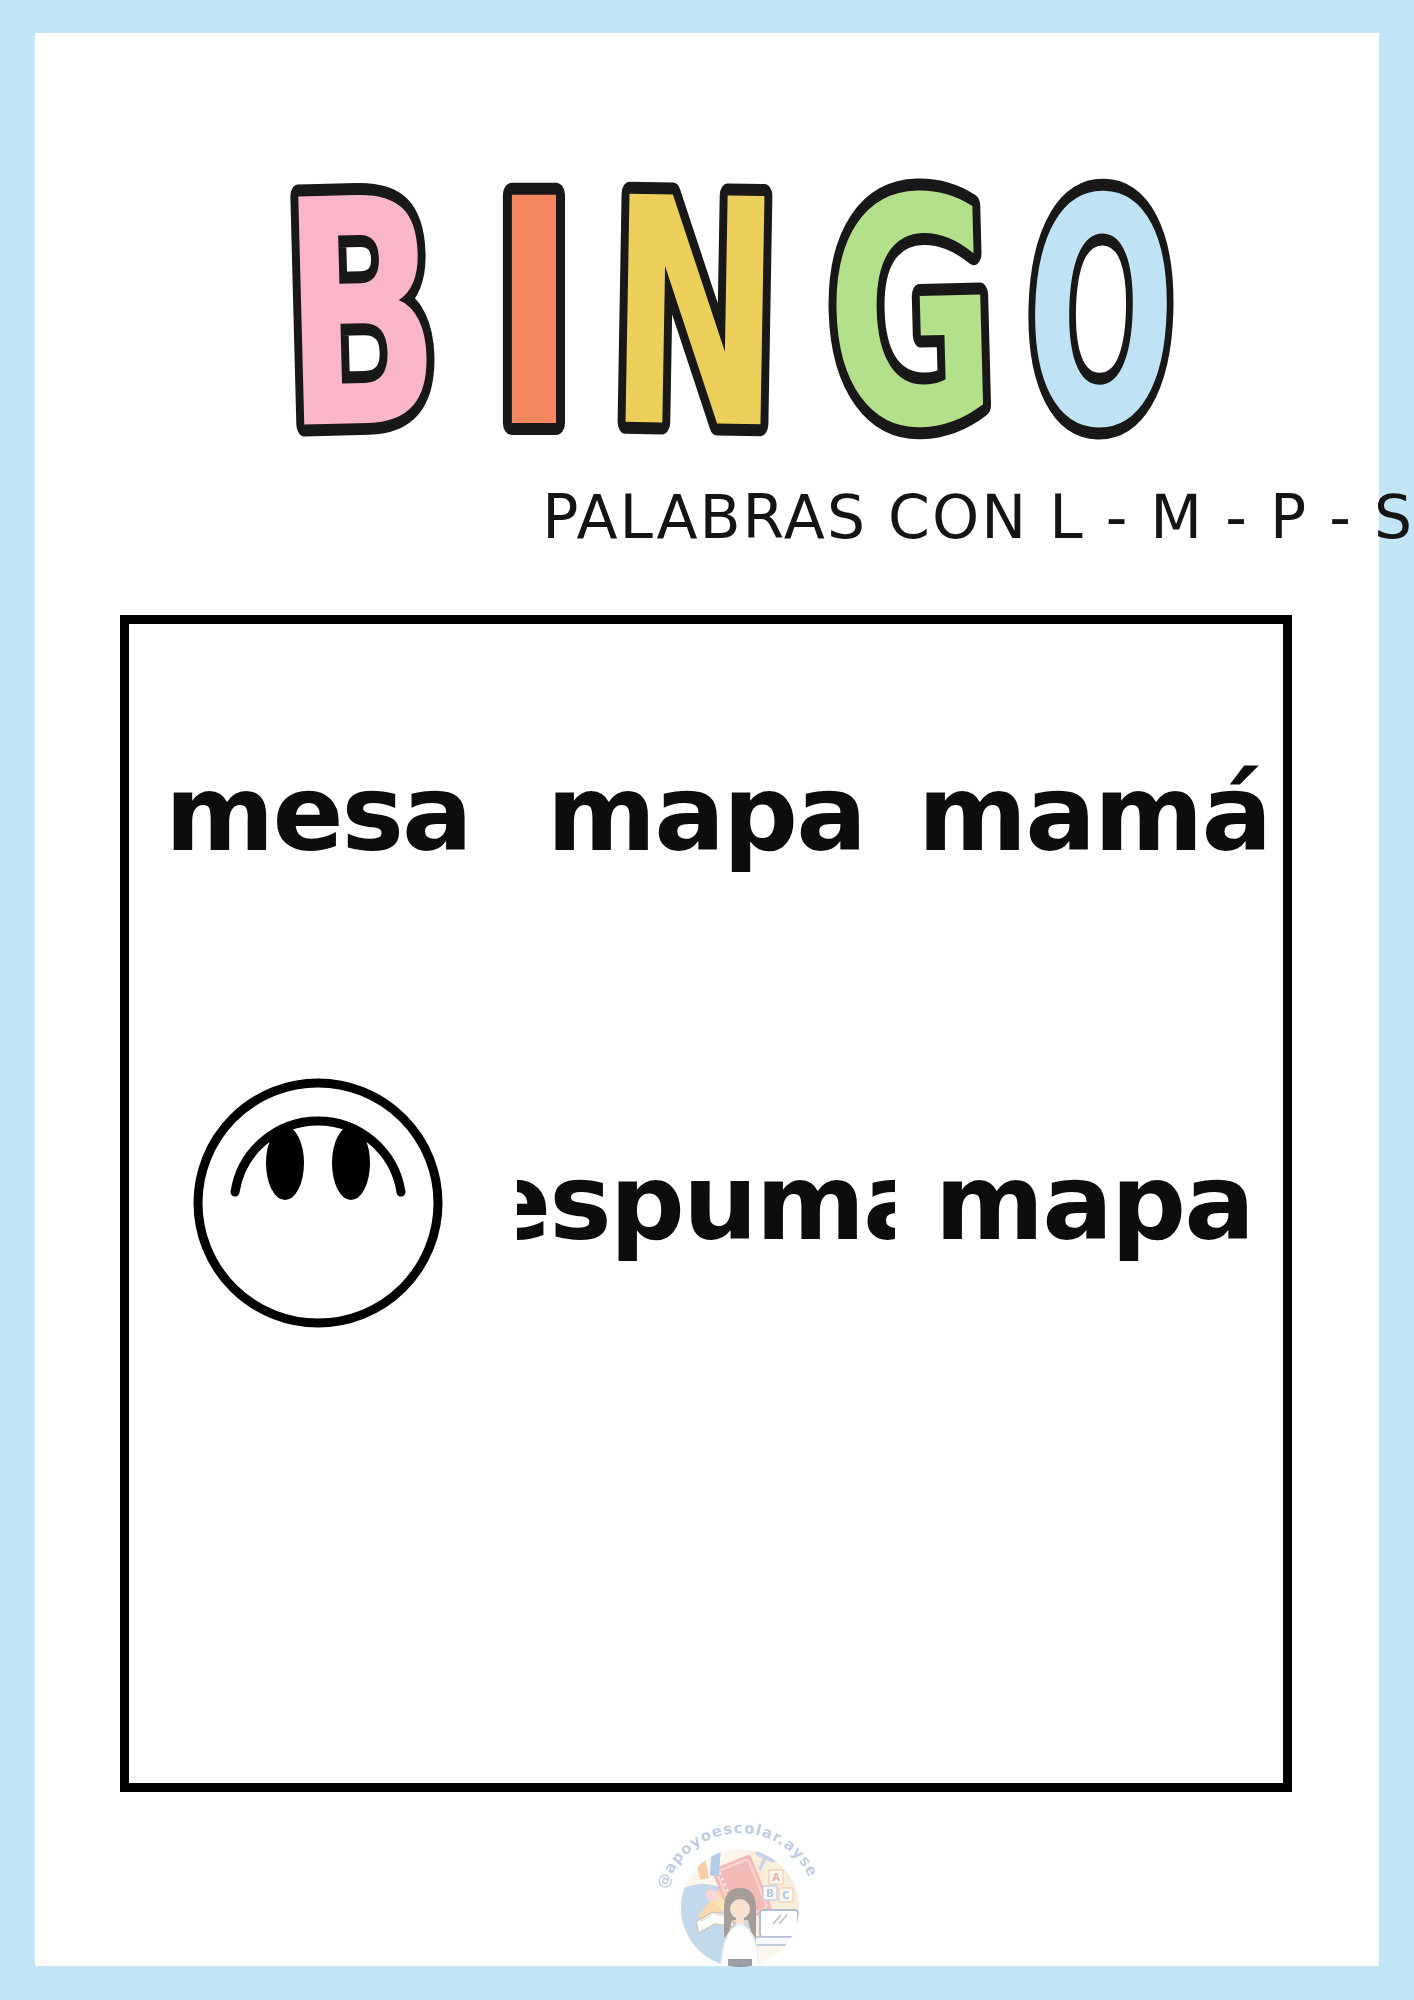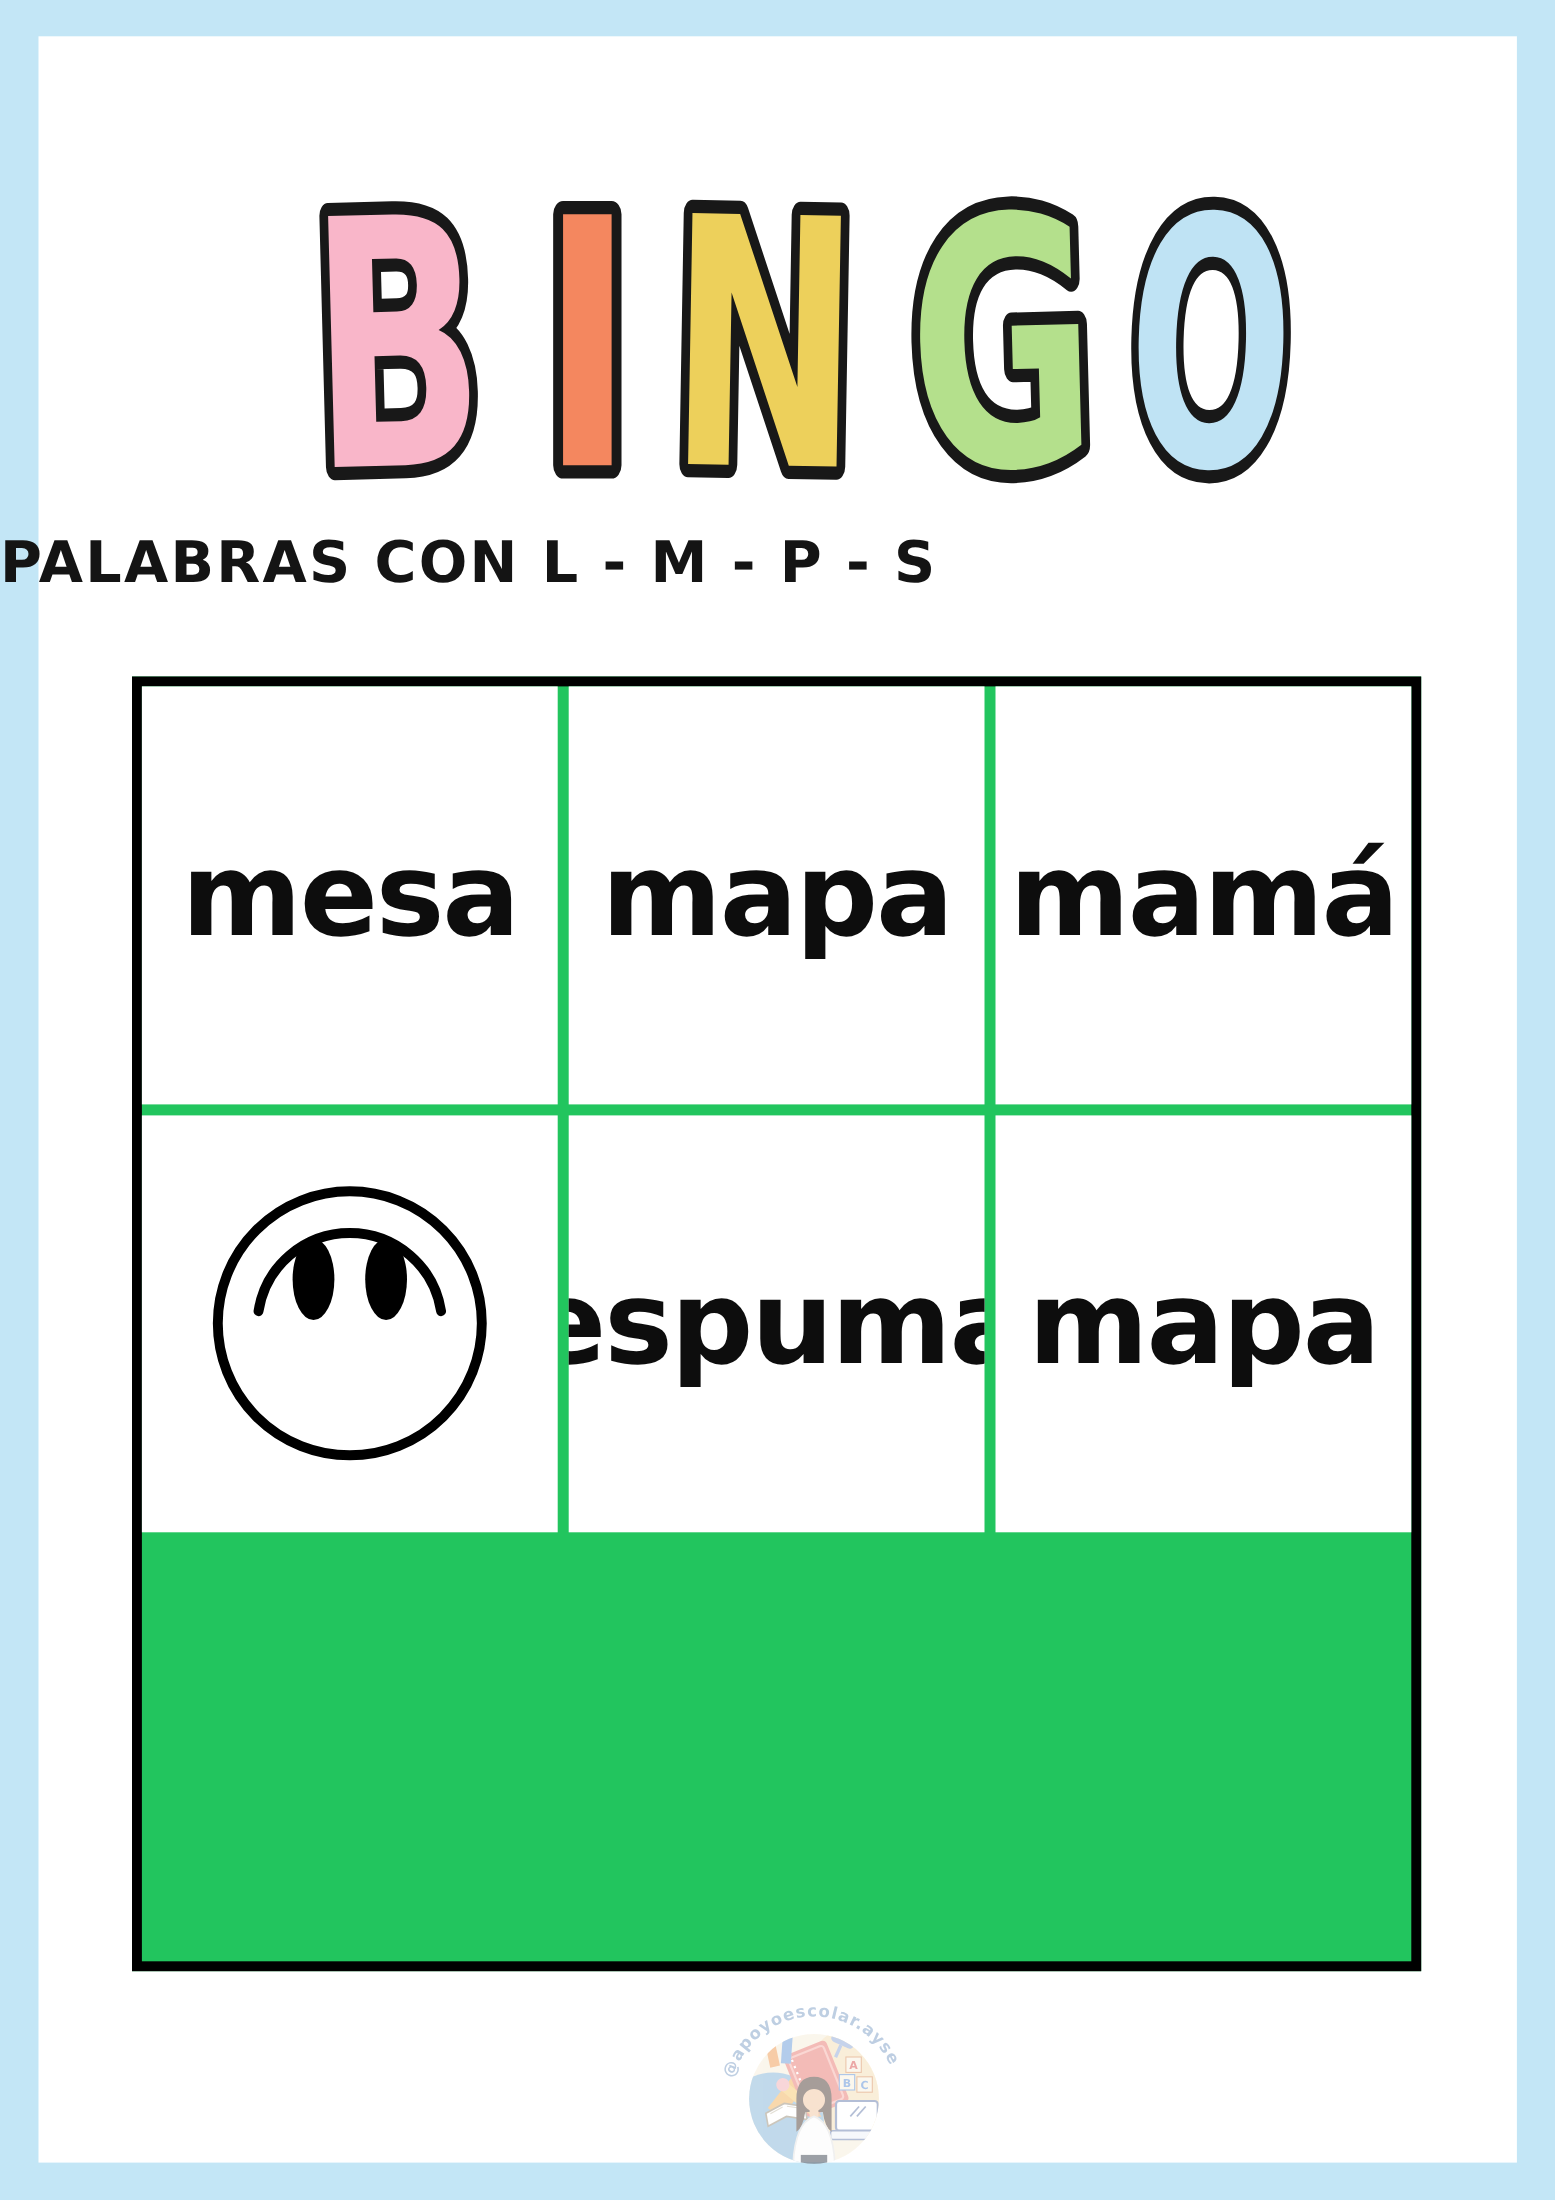--- a/index.html
+++ b/index.html
@@ -16,32 +16,32 @@
     position:absolute;left:0;top:0;width:1414px;height:470px;
   }
   .title-svg text{
     font-family:"DejaVu Sans","Liberation Sans",sans-serif;
     font-weight:bold;font-size:313px;
     stroke:#181818;stroke-width:24px;stroke-linejoin:round;
     paint-order:stroke fill;
   }
   .subtitle{
     position:absolute;left:0;top:482px;width:1414px;
-    text-align:left;
-    font-size:52px;font-weight:bold;letter-spacing:2px;
+    text-align:right;
+    font-size:60px;font-weight:normal;letter-spacing:2px;
     color:#141414;white-space:nowrap;
   }
   .grid{
     position:absolute;left:120px;top:615px;width:1172px;height:1177px;
     box-sizing:border-box;
     display:grid;
     grid-template-columns:repeat(3,1fr);
     grid-template-rows:repeat(3,1fr);
     gap:10px;
-    background:#22c55e;
+    background:#ffffff;
     border:9px solid #000000;
   }
   .cell{
     background:#ffffff;
     display:flex;align-items:center;justify-content:center;
     font-size:105px;font-weight:bold;letter-spacing:-2px;
     color:#0d0d0d;overflow:hidden;
   }
   .smiley{width:270px;height:280px;}
   .logo{

